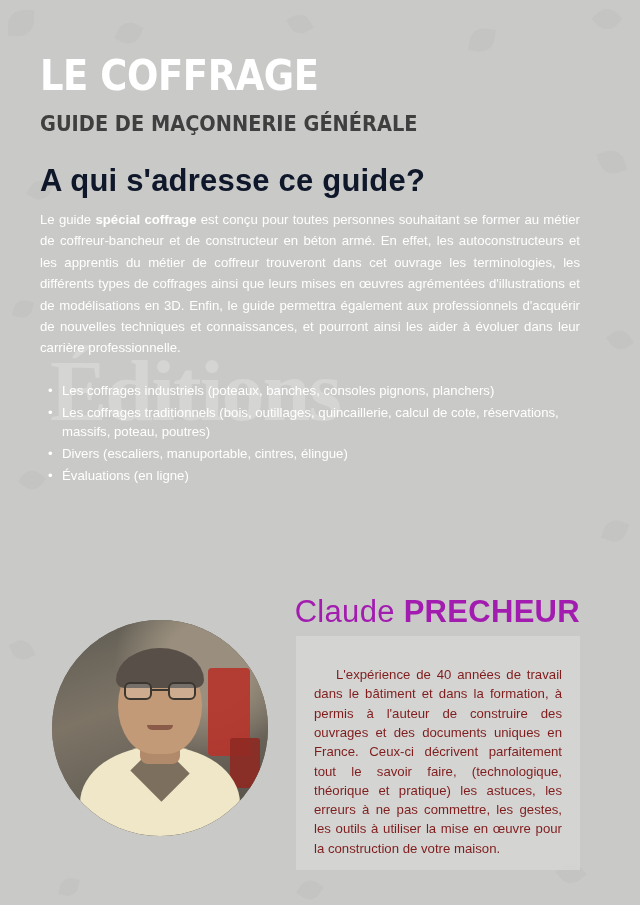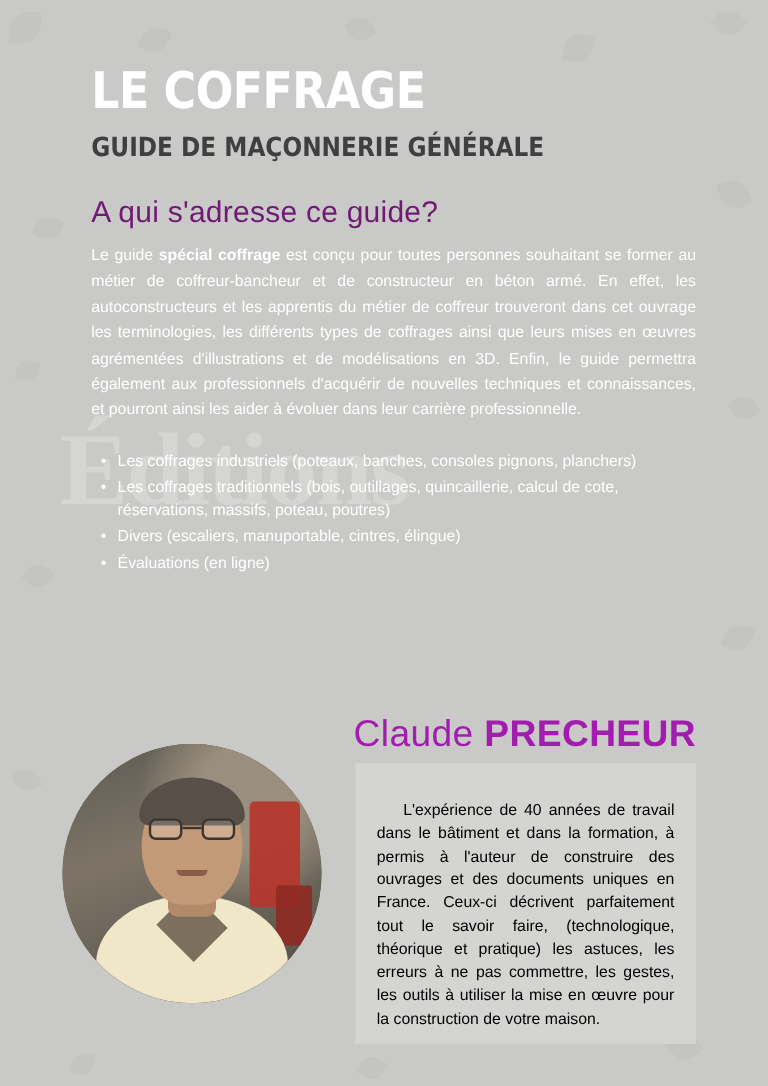--- a/index.html
+++ b/index.html
@@ -18,21 +18,21 @@
   
   .leaf {
     position: absolute;
     background: #bfbfbd;
     opacity: .55;
     border-radius: 60% 0 60% 0;
   }
   #content {
     position: absolute;
     inset: 0;
-    padding: 55px 60px 0 76px;
+    padding: 55px 60px 0 40px;
   }
   .title {
     font-family: "DejaVu Sans", sans-serif;
     font-weight: bold;
     font-size: 42px;
     letter-spacing: -0.5px;
     color: #ffffff;
     line-height: 1;
     margin: 0 0 16px 0;
     transform: scaleX(0.88);
@@ -42,24 +42,24 @@
     font-family: "DejaVu Sans", sans-serif;
     font-weight: bold;
     font-size: 22px;
     color: #3f3f3f;
     line-height: 1;
     margin: 0 0 28px 0;
     transform: scaleX(0.88);
     transform-origin: left center;
   }
   .h2 {
-    font-size: 25px;
-    color: #701a75;
+    font-size: 31px;
+    color: #0f172a;
     margin: 0 0 10px 0;
-    font-weight: normal;
+    font-weight: bold;
     letter-spacing: .2px;
   }
   .body-text {
     font-size: 13.2px;
     line-height: 1.62;
     color: #ffffff;
     text-align: justify;
     margin: 0 0 22px 0;
   }
   .body-text b { font-weight: bold; }
@@ -112,21 +112,21 @@
   .author-box {
     position: absolute;
     left: 296px; top: 42px;
     width: 284px; height: 234px;
     background: rgba(215,215,213,0.78);
     padding: 16px 18px;
   }
   .author-text {
     font-size: 13.2px;
     line-height: 1.46;
-    color: #000000;
+    color: #7f1d1d;
     text-align: justify;
     text-indent: 22px;
   }
   .photo {
     position: absolute;
     left: 52px; top: 26px;
     width: 216px; height: 216px;
     border-radius: 50%;
     overflow: hidden;
     background: #6a6358;

